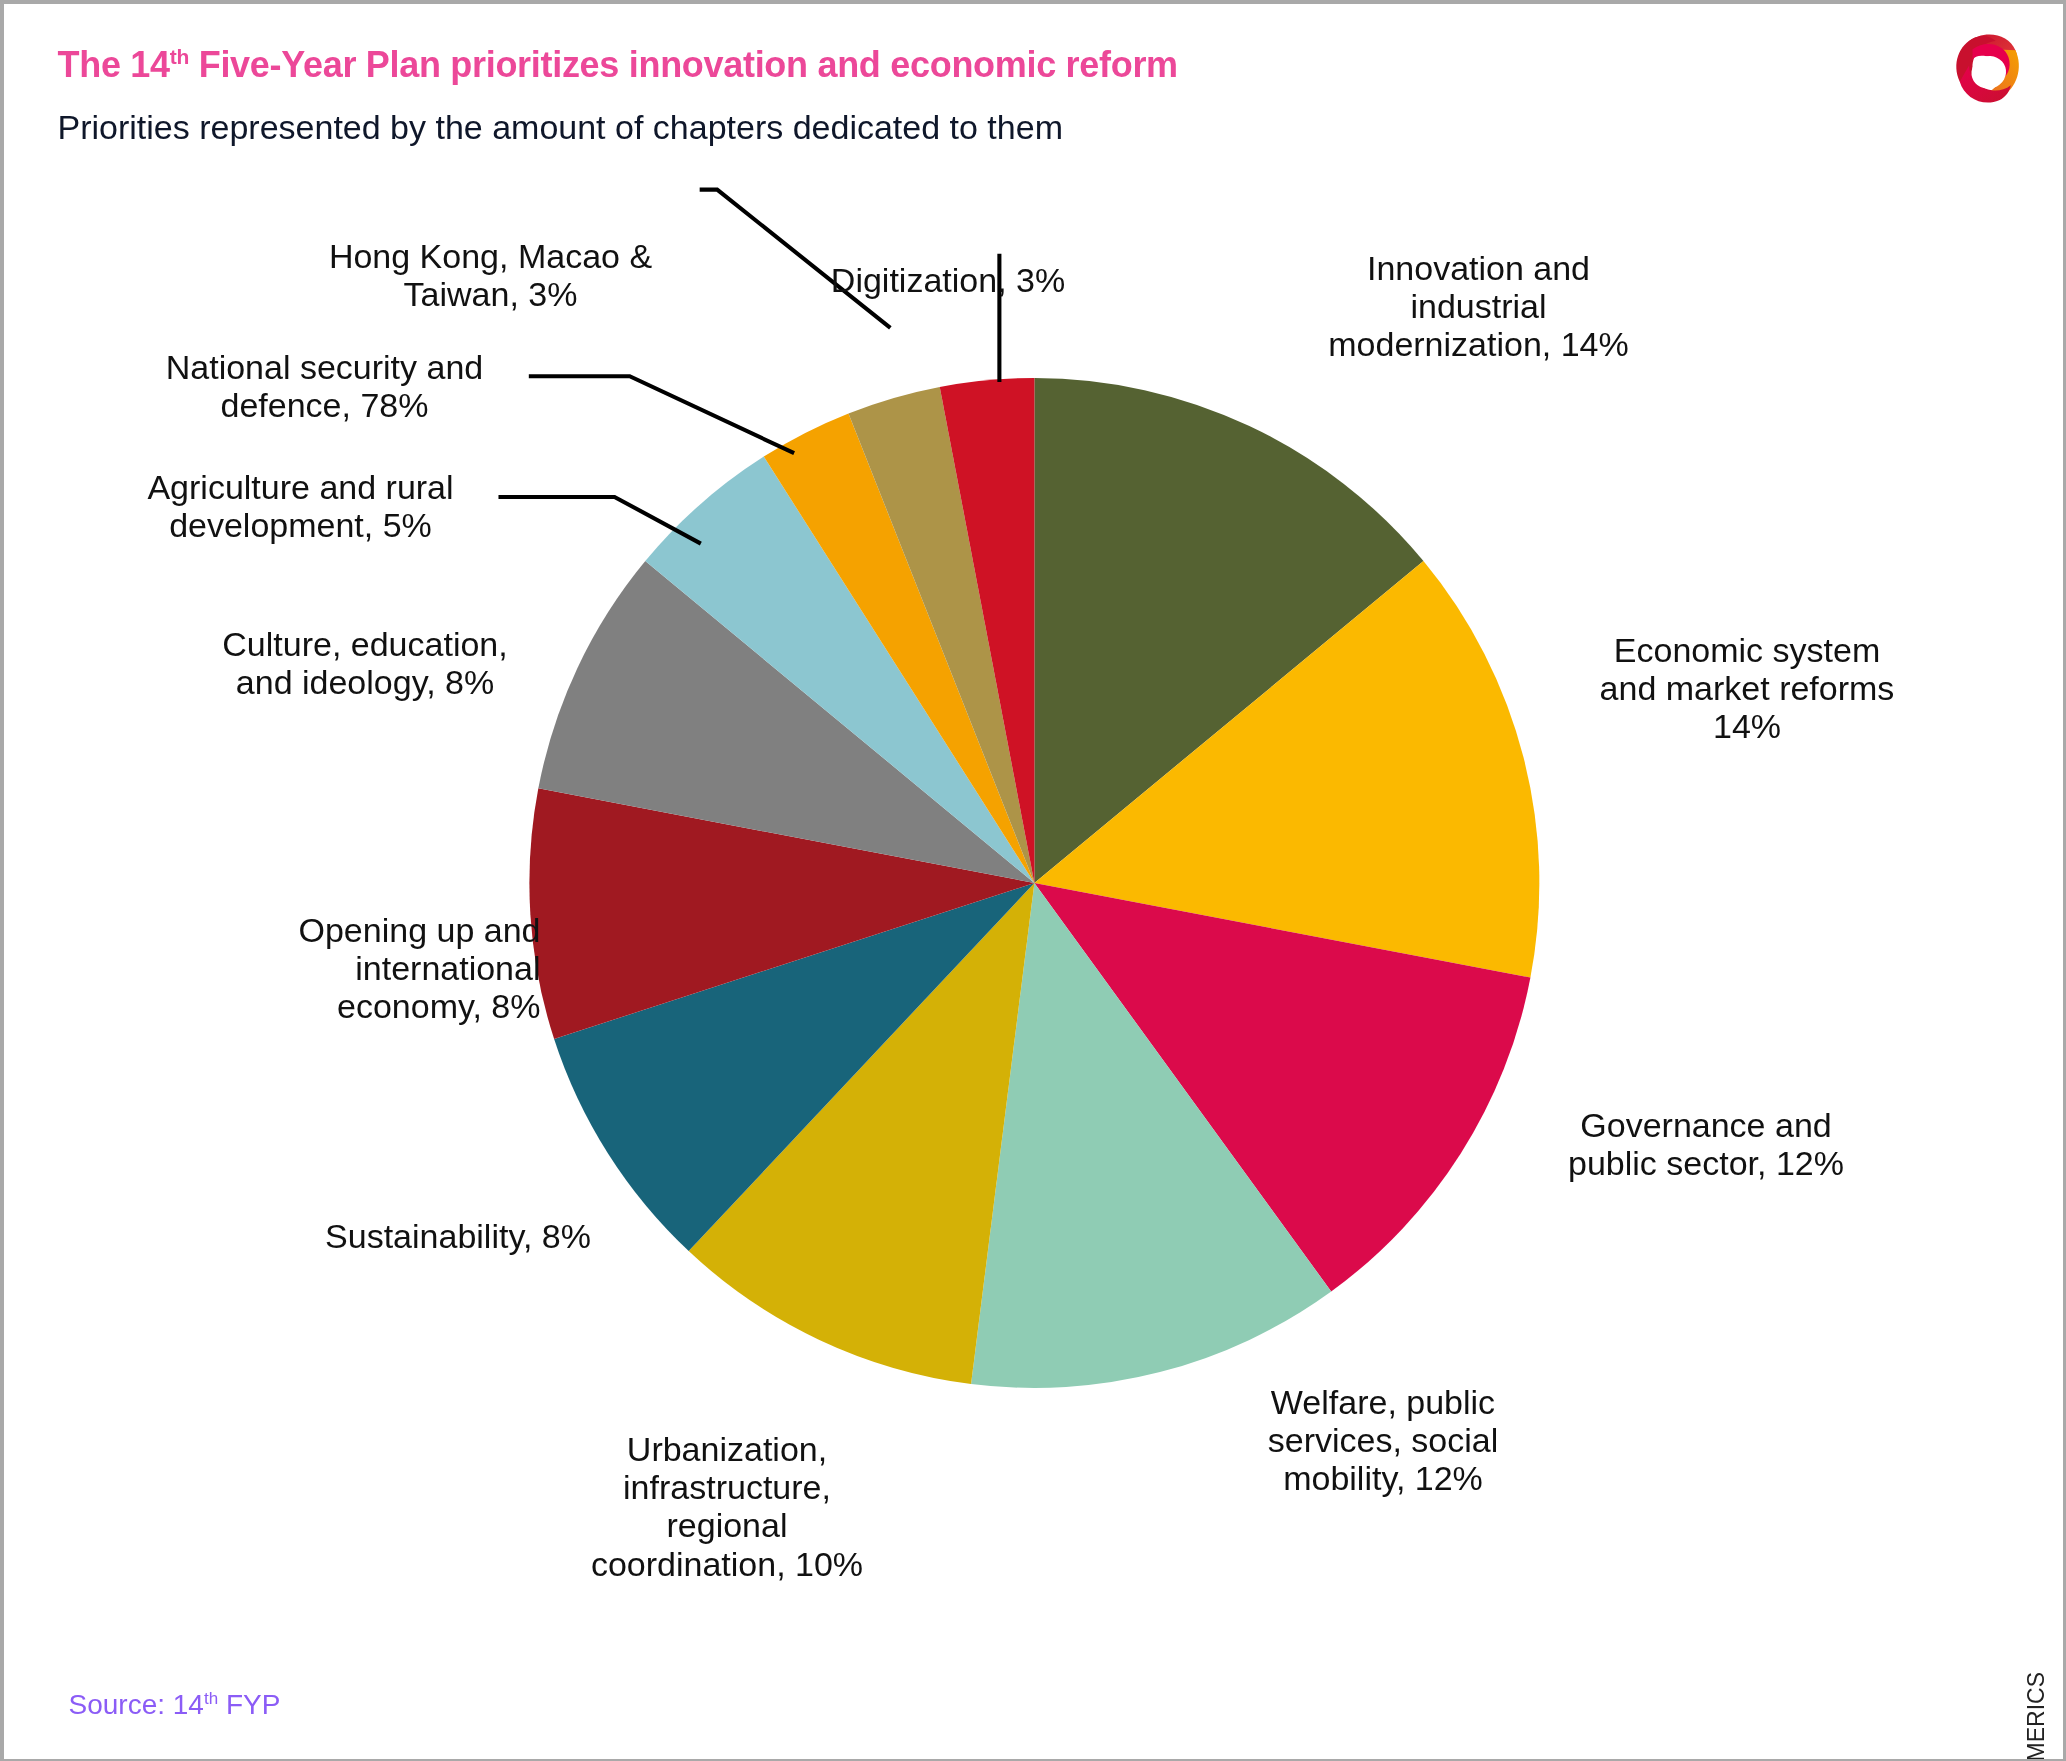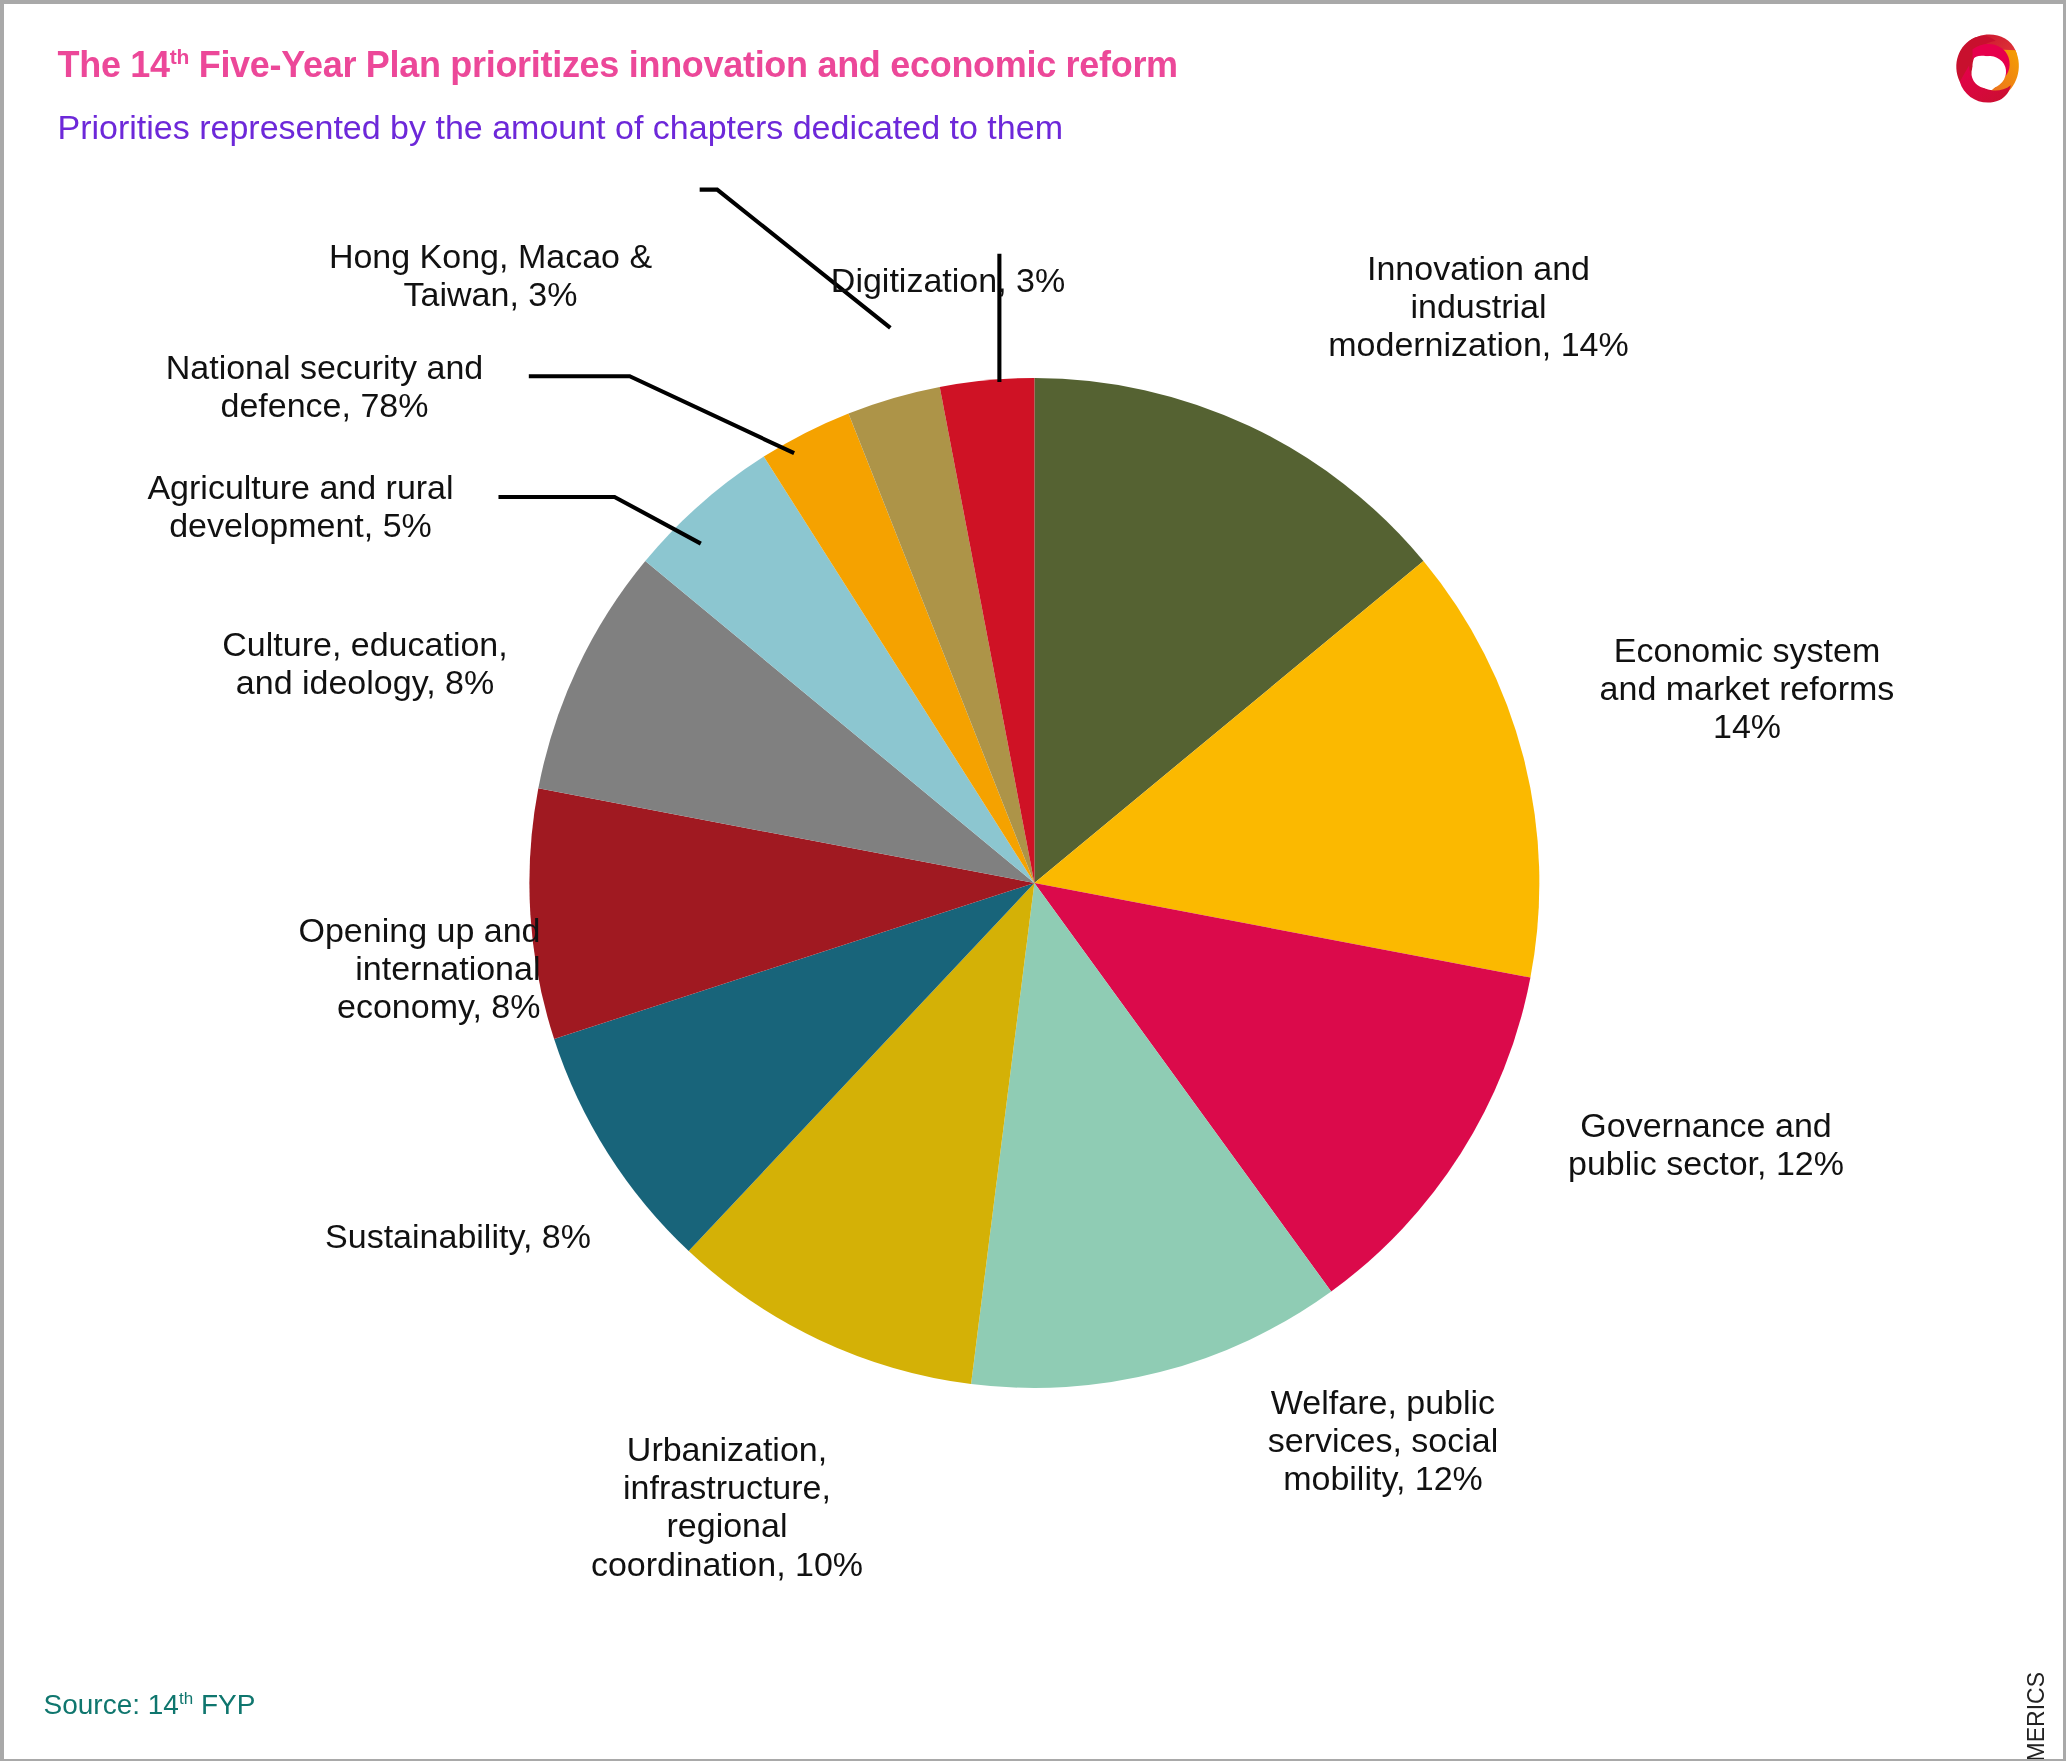--- a/index.html
+++ b/index.html
@@ -1,25 +1,25 @@
 <!DOCTYPE html>
 <html style="font-size:9.3px"><head>
 <meta charset="utf-8">
 <style>
   html,body{margin:0;padding:0;background:#a9a9a9;}
   body{width:2066px;height:1762px;font-family:"Liberation Sans",sans-serif;}
   #page{position:absolute;left:3.5px;top:3.5px;width:2059px;height:1755px;background:#ffffff;overflow:hidden;}
   #title{position:absolute;left:54px;top:40px;font-size:36px;font-weight:bold;color:#ec4899;letter-spacing:-0.3px;white-space:nowrap;}
   #title sup{font-size:21px;vertical-align:super;line-height:0;}
-  #subtitle{position:absolute;left:54px;top:104px;font-size:34px;color:#6d28d9;white-space:nowrap;}
+  #subtitle{position:absolute;left:54px;top:104px;font-size:34px;color:#0f172a;white-space:nowrap;}
   #logo{position:absolute;right:29px;top:22px;width:87px;height:87px;}
   #chart-area{position:absolute;left:0;top:0;width:2059px;height:1755px;}
   .lbl{position:absolute;font-size:34px;color:#111111;line-height:1.13;white-space:pre-line;}
   .lbl.c{text-align:center;}
-  #source{position:absolute;left:40px;top:1685px;font-size:28px;color:#0f766e;white-space:nowrap;}
+  #source{position:absolute;left:65px;top:1685px;font-size:28px;color:#8b5cf6;white-space:nowrap;}
   #source sup{font-size:17px;vertical-align:super;line-height:0;}
   #copy{position:absolute;right:13px;bottom:87px;font-size:23px;color:#222;
         transform:rotate(-90deg);transform-origin:100% 100%;white-space:nowrap;}
 </style>
 </head>
 <body>
 
 <div id="page">
 
   <div id="title"><span>The 14</span><sup>th</sup><span> Five-Year Plan prioritizes innovation and economic reform</span></div>

